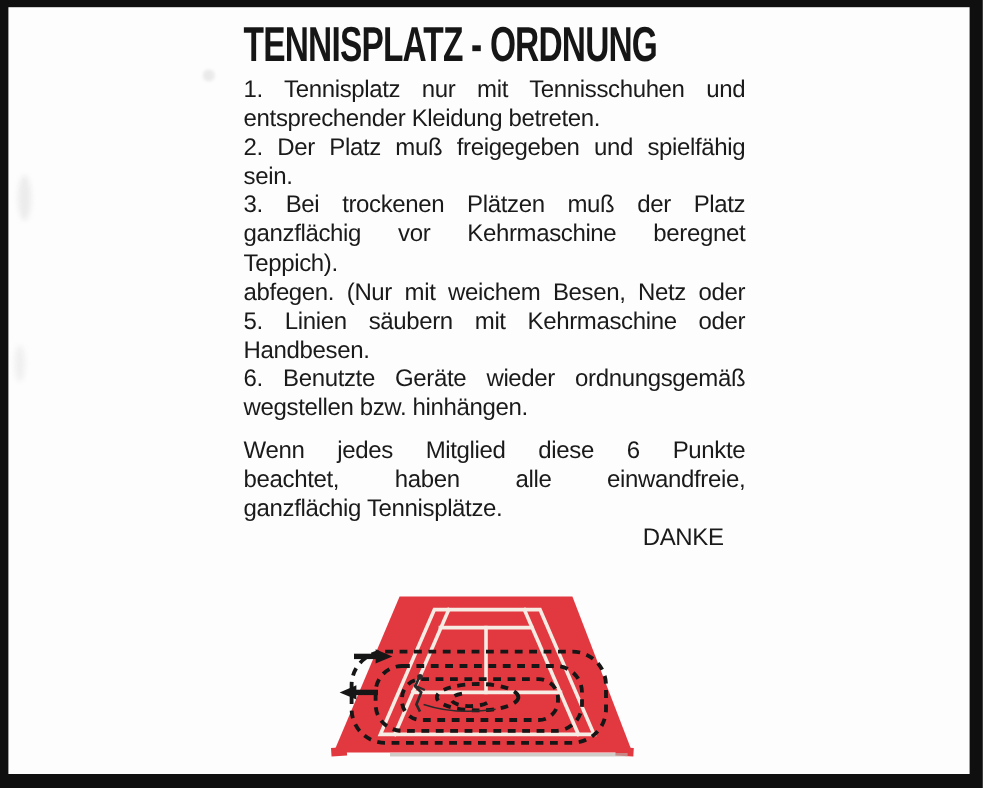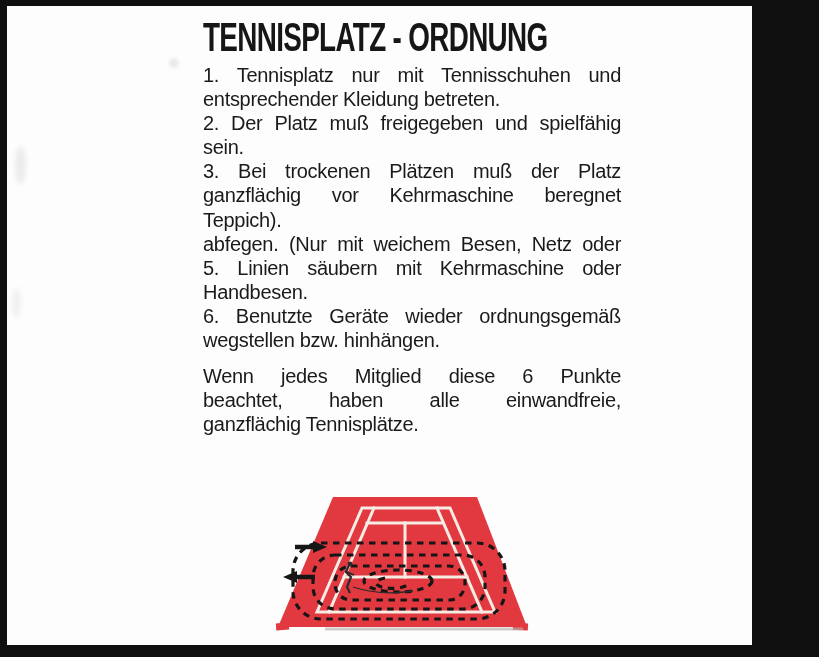--- a/index.html
+++ b/index.html
@@ -2,23 +2,22 @@
 <html><head>
 <meta charset="utf-8">
 <style>
   html,body{margin:0;padding:0;}
   body{
     width:819px;height:657px;position:relative;overflow:hidden;
     background:#0f0f0f;
     font-family:"Liberation Sans","DejaVu Sans",sans-serif;
   }
   .sheet{
-    position:absolute;left:7px;top:6px;width:733px;height:639px;
+    position:absolute;left:7px;top:6px;width:801px;height:639px;
     background:#fdfdfd;
-    padding-left:12px;
   }
   
   .smudge{position:absolute;filter:blur(2px);border-radius:50%;}
   .s1{left:8px;top:140px;width:11px;height:38px;background:#ececec;}
   .s2{left:5px;top:282px;width:9px;height:30px;background:#f0f0f0;}
   .s3{left:162px;top:52px;width:10px;height:10px;background:#eaeaea;filter:blur(1.5px);}
   .title{
     position:absolute;left:196px;top:9px;margin:0;
     font-size:41px;line-height:44px;font-weight:bold;color:#161616;
     letter-spacing:-1px;white-space:nowrap;
@@ -60,20 +59,21 @@
       <div class="ln">Handbesen.</div>
       <div class="ln j">6. Benutzte Geräte wieder ordnungsgemäß</div>
       <div class="ln">wegstellen bzw. hinhängen.</div>
 
       <div class="closing">
         <div class="ln j">Wenn jedes Mitglied diese 6 Punkte</div>
         <div class="ln j">beachtet,  haben  alle  einwandfreie,</div>
         <div class="ln">ganzflächig Tennisplätze.</div>
       </div>
 
+      <div class="thanks">DANKE</div>
     </div>
 
     <svg class="court" width="275" height="150" viewBox="0 0 275 150">
 
       <g fill="#e23940">
         <polygon points="13,132 68,2 212,2 262,132"></polygon>
         <rect x="11" y="128" width="13" height="7" transform="rotate(-4 17 131)"></rect>
         <rect x="248" y="128" width="15" height="7" transform="rotate(3 255 131)"></rect>
       </g>
       <path d="M60,134 L258,134" stroke="#b9b2ac" stroke-width="3" opacity="0.65"></path>

